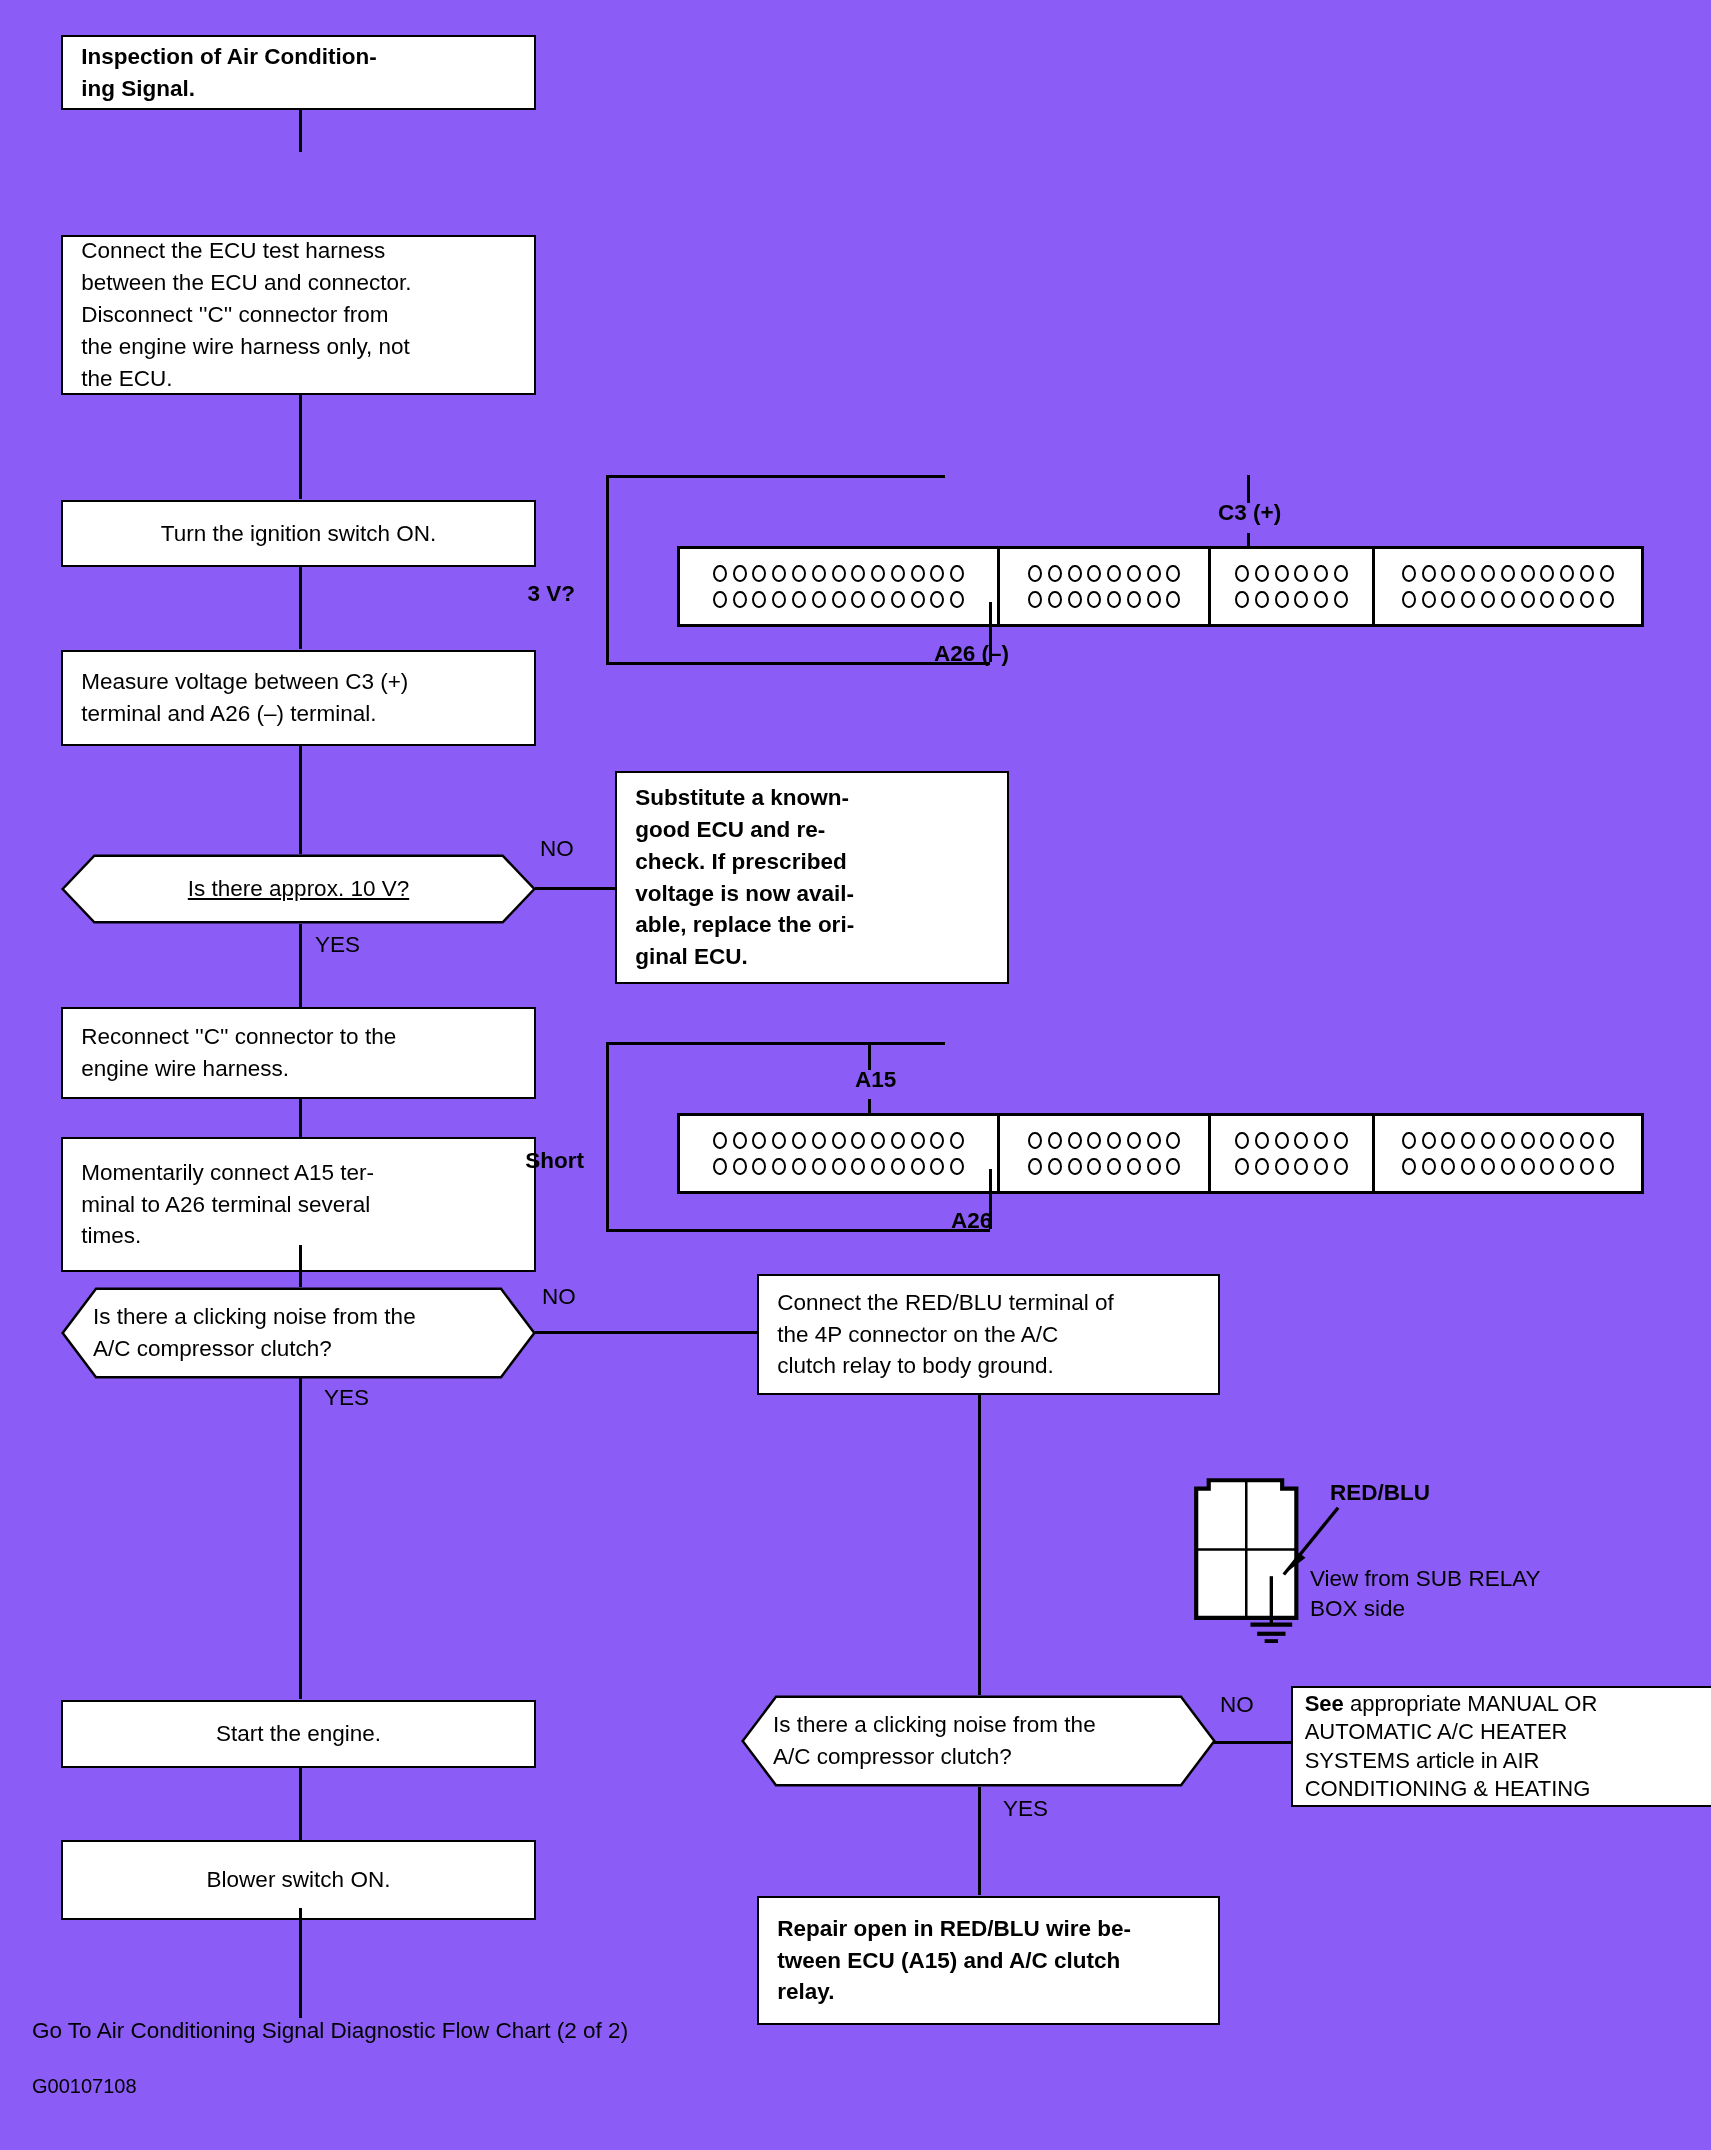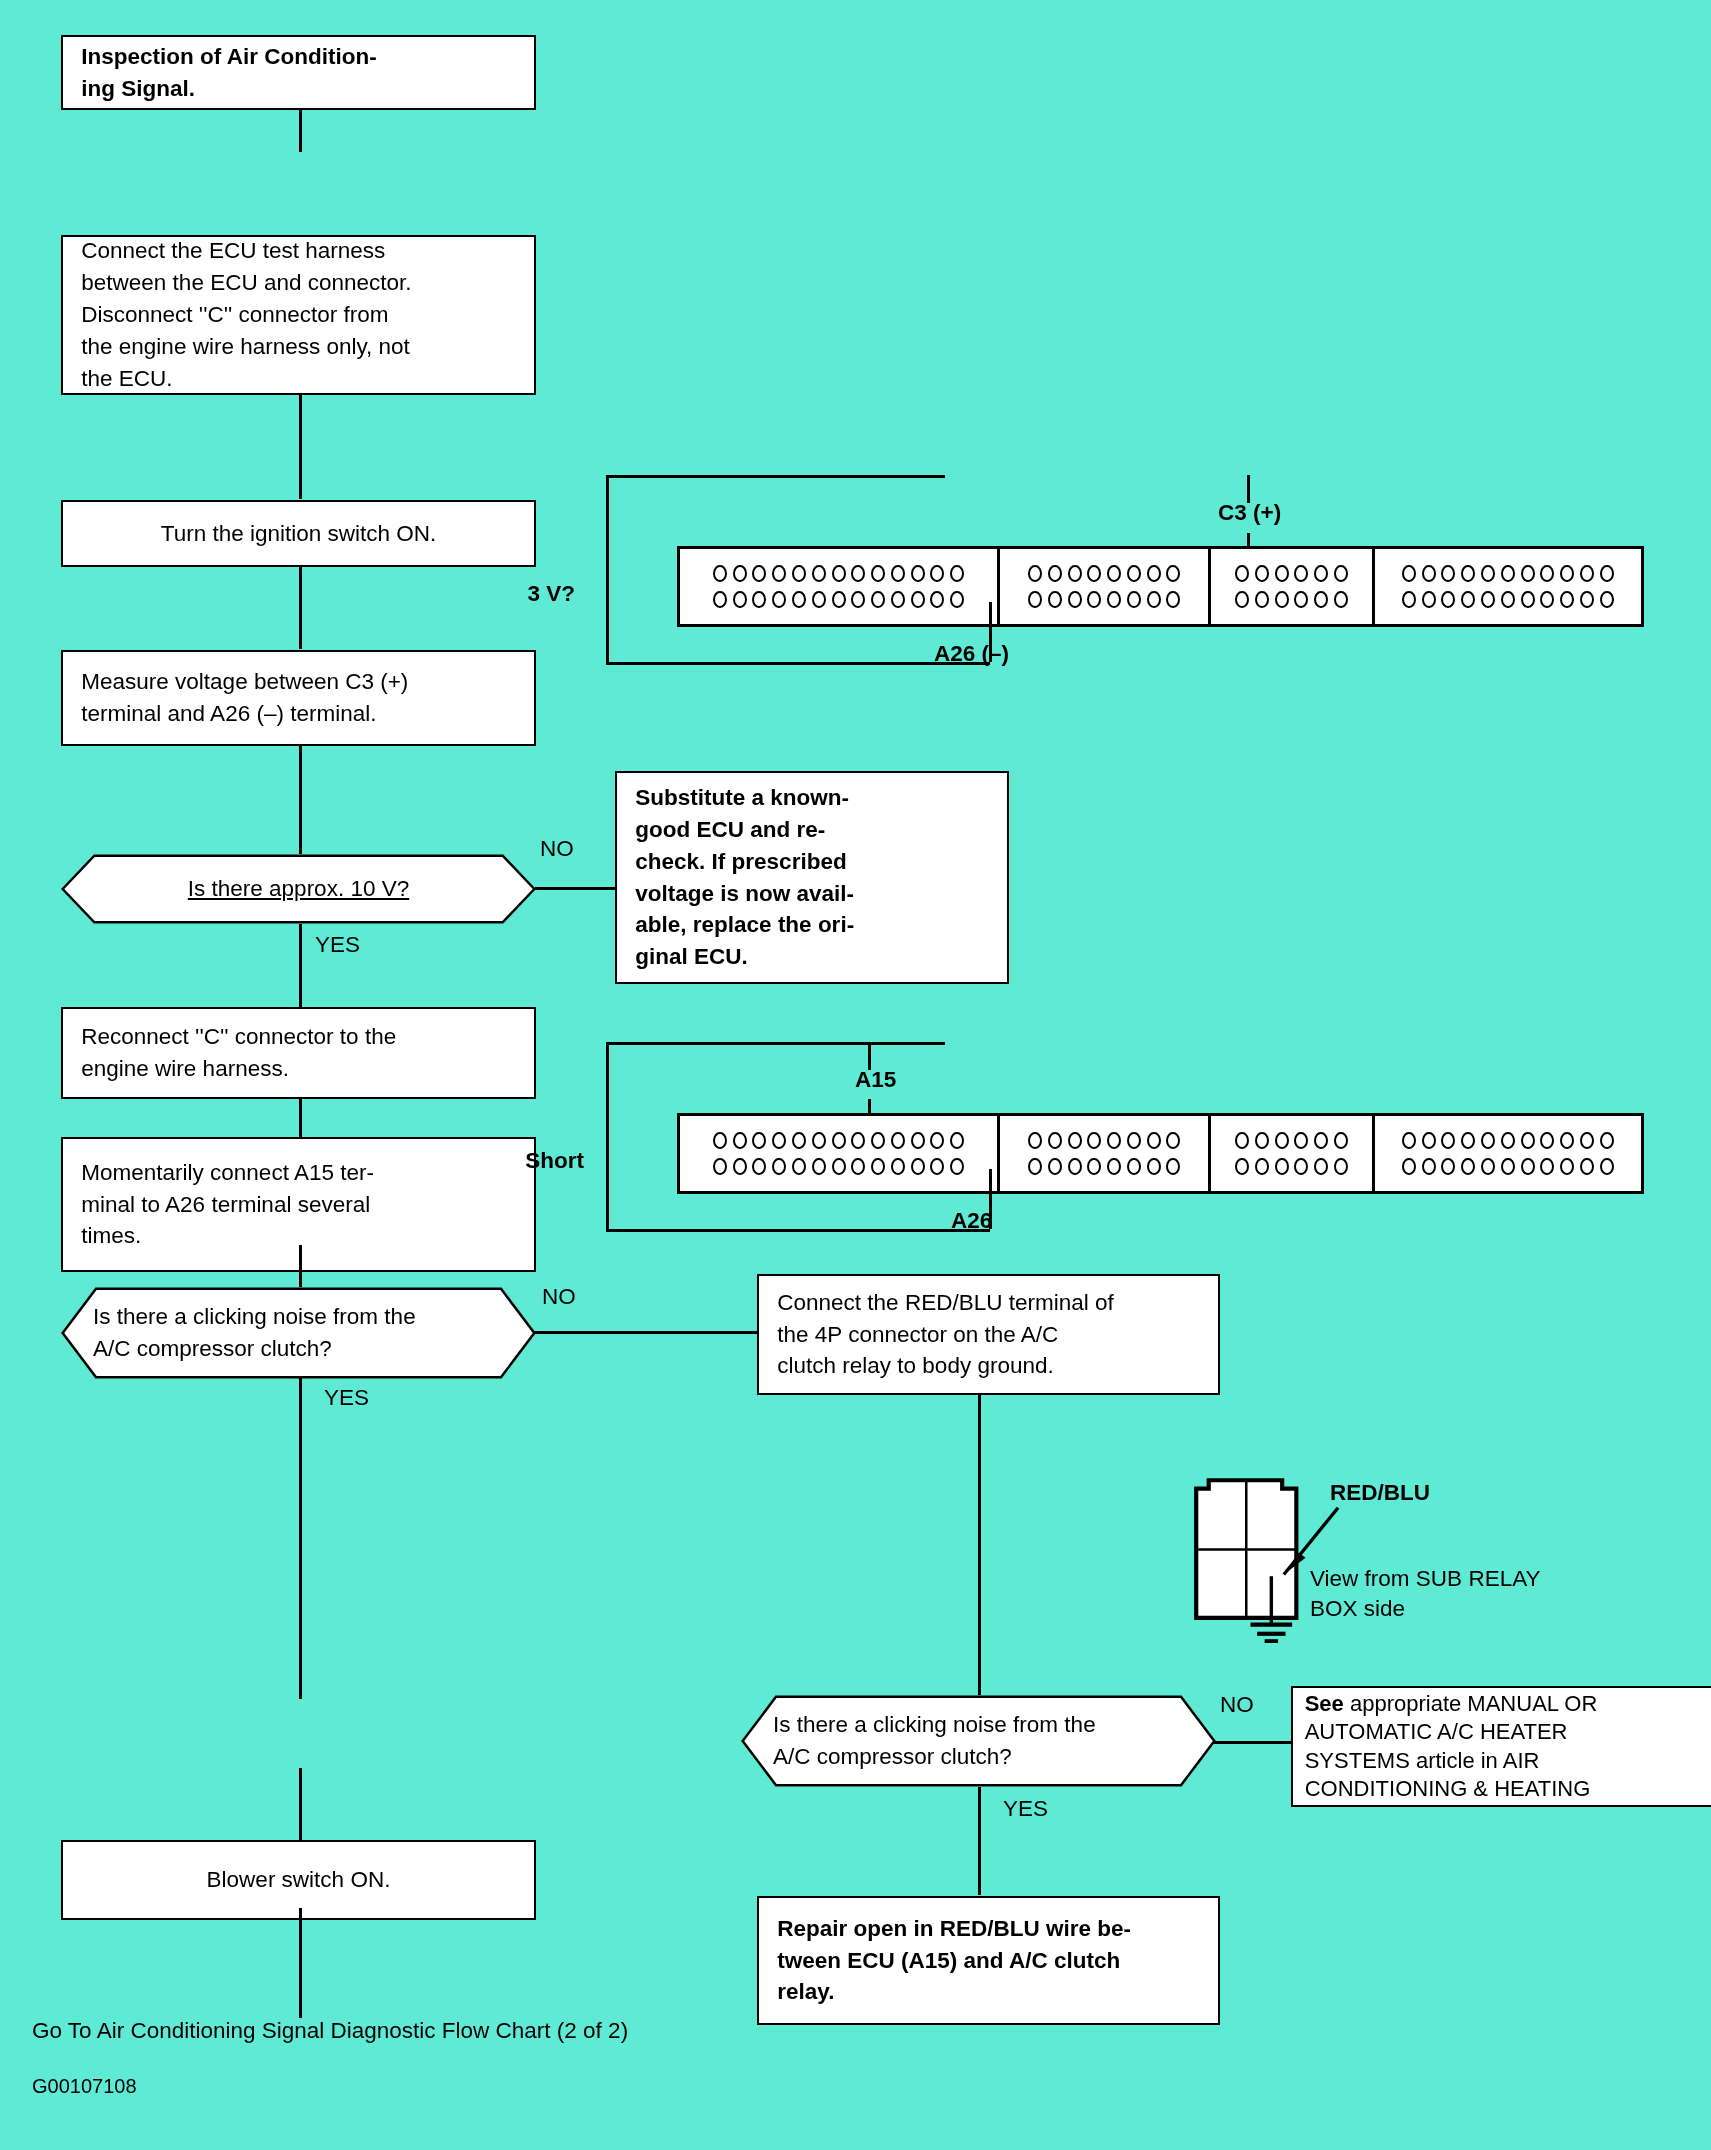--- a/index.html
+++ b/index.html
@@ -4,21 +4,21 @@
 <style>
   html, body {
     margin: 0;
     padding: 0;
     background: #ffffff;
   }
   #page {
     position: relative;
     width: 1711px;
     height: 2151px;
-    background: #5eead4;
+    background: #8b5cf6;
     font-family: "Liberation Sans", sans-serif;
     color: #000000;
     overflow: hidden;
   }
   .box {
     position: absolute;
     border: 2.5px solid #000;
     background: #fff;
     box-sizing: border-box;
     display: flex;
@@ -180,20 +180,23 @@
     <span class="txt" style="left:32px; top:0; width:417px; height:92px;">Is there a clicking noise from the
 A/C compressor clutch?</span>
   </div>
 
   <span class="lbl" style="left:542px; top:1283px;">NO</span>
   <div class="line hline" style="left:535px; top:1331px; width:223px;"></div>
 
   <span class="lbl" style="left:324px; top:1384px;">YES</span>
   <div class="line vline" style="left:299px; top:1378px; height:321px;"></div>
 
+  <div class="box center" style="left:61px; top:1700px; width:475px; height:68px;">
+    <span class="txt">Start the engine.</span>
+  </div>
 
   <div class="line vline" style="left:299px; top:1768px; height:72px;"></div>
 
   <div class="box center" style="left:61px; top:1840px; width:475px; height:80px;">
     <span class="txt">Blower switch ON.</span>
   </div>
 
   <div class="line vline" style="left:299px; top:1908px; height:110px;"></div>
 
   <div class="line hline" style="left:606px; top:475px; width:339px;"></div>

